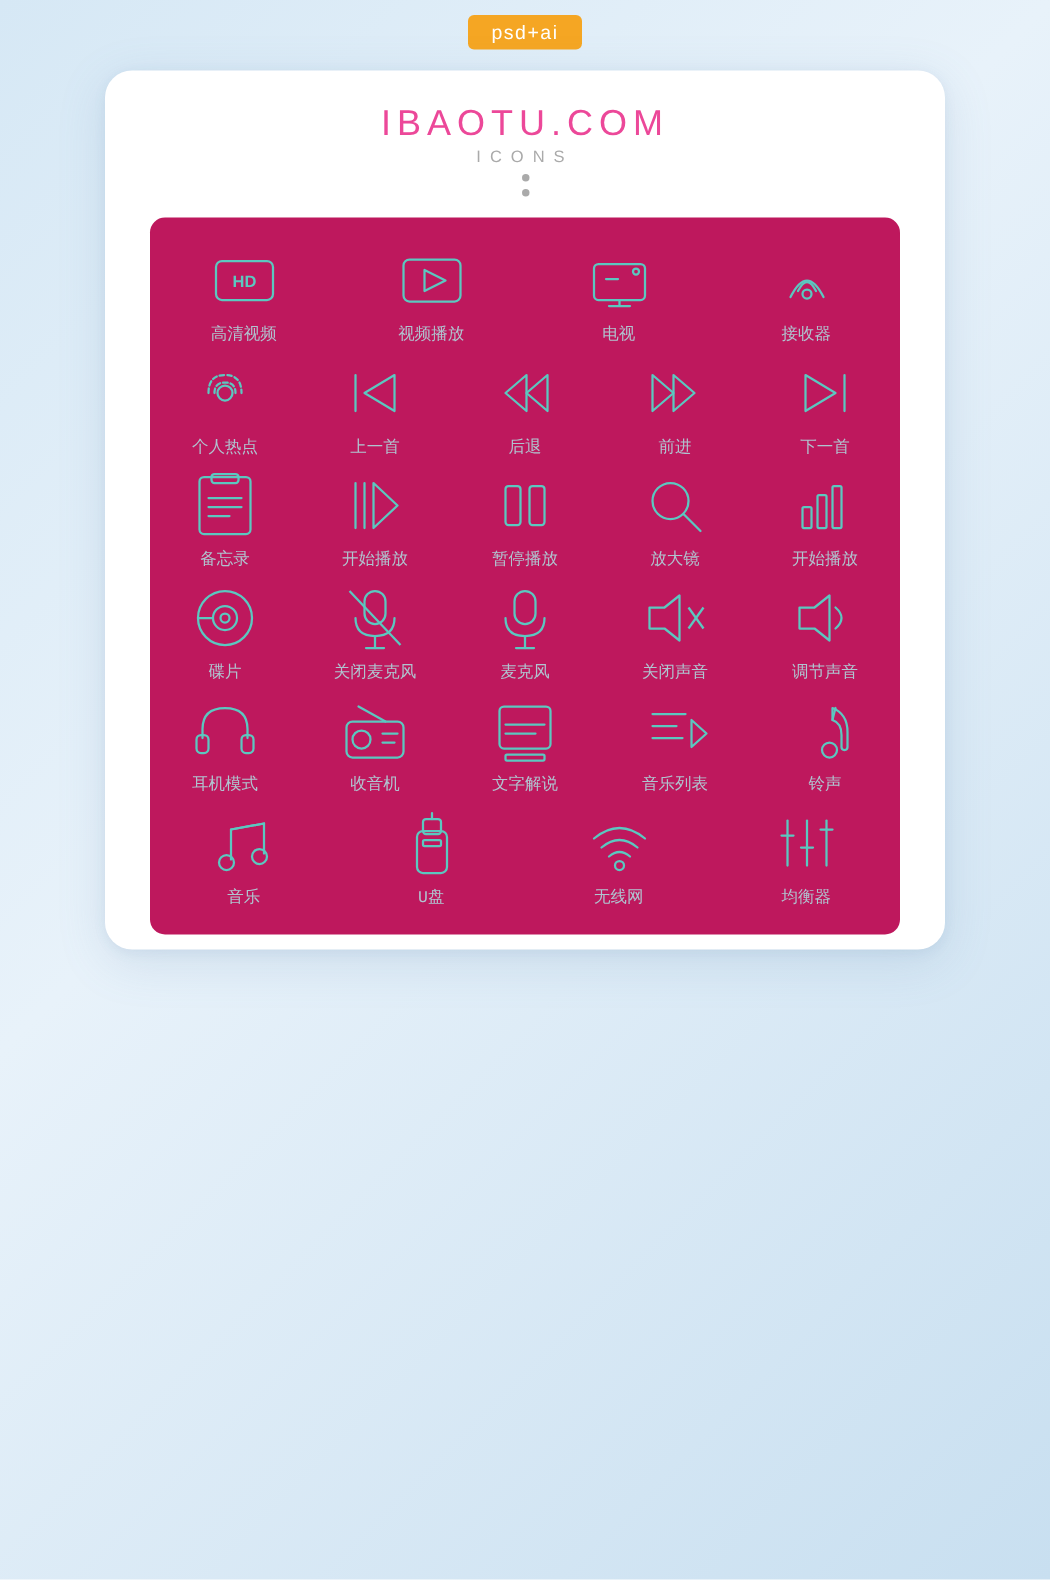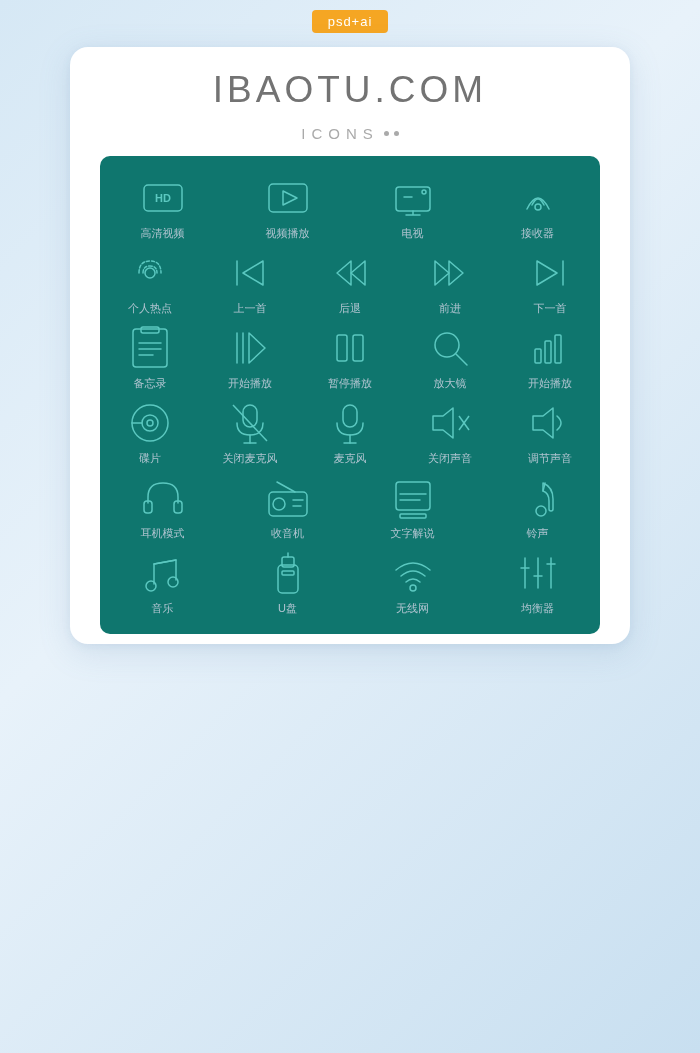--- a/index.html
+++ b/index.html
@@ -28,38 +28,39 @@
       border-radius: 18px;
       box-shadow: 0 8px 32px rgba(100,140,180,0.18), 0 2px 8px rgba(100,140,180,0.10);
       width: 560px;
       margin: 14px auto 20px auto;
       padding: 22px 0 10px 0;
       display: flex;
       flex-direction: column;
       align-items: center;
     }
     .site-title {
-      font-size: 37px;
+      font-size: 24px;
       font-weight: 300;
-      color: #737373;
+      color: #ec4899;
       letter-spacing: 4px;
-      margin-bottom: 14px;
+      margin-bottom: 2px;
     }
     .site-subtitle {
-      font-size: 15px;
+      font-size: 11px;
       color: #aaa;
       letter-spacing: 6px;
       margin-bottom: 14px;
       display: flex;
       align-items: center;
       gap: 5px;
+      flex-direction: column;
     }
     .dot { width: 5px; height: 5px; background: #aaa; border-radius: 50%; display: inline-block; }
     .icon-grid-bg {
-      background: #0f766e;
+      background: #be185d;
       border-radius: 10px;
       width: 500px;
       padding: 10px 0 16px 0;
     }
     .icon-row {
       display: flex;
       justify-content: space-around;
       align-items: flex-start;
       margin: 10px 0 2px 0;
     }
@@ -75,20 +76,21 @@
       display: flex;
       align-items: center;
       justify-content: center;
     }
     .icon-label {
       color: #b0c4d0;
       font-size: 11px;
       margin-top: 6px;
       text-align: center;
       white-space: nowrap;
+      font-family: Liberation Mono, monospace;
     }
     svg { overflow: visible; }
     .teal { stroke: #5bc8c0; fill: none; stroke-width: 1.5; stroke-linecap: round; stroke-linejoin: round; }
   </style>
 </head>
 <body>
 
 <div class="top-badge">psd+ai</div>
 
 <div class="card">
@@ -327,20 +329,29 @@
             <rect x="4" y="4" width="34" height="28" rx="3" class="teal"></rect>
             <rect x="8" y="36" width="26" height="4" rx="1" fill="none" stroke="#5bc8c0" stroke-width="1.5"></rect>
             <path d="M8 16 L34 16 M8 22 L28 22" class="teal"></path>
           </svg>
         </div>
         <div class="icon-label">文字解说</div>
       </div>
       <div class="icon-cell">
         <div class="icon-svg">
           <svg width="42" height="42" viewBox="0 0 42 42">
+            <path d="M6 10 L28 10 M6 18 L22 18 M6 26 L26 26" class="teal"></path>
+            <polygon points="32,14 32,32 42,23" class="teal"></polygon>
+          </svg>
+        </div>
+        <div class="icon-label">音乐列表</div>
+      </div>
+      <div class="icon-cell">
+        <div class="icon-svg">
+          <svg width="42" height="42" viewBox="0 0 42 42">
             <path d="M26 6 Q36 10 36 22 L36 32 Q36 34 34 34 Q32 34 32 32 L32 24 Q32 16 26 14 Z" class="teal"></path>
             <circle cx="24" cy="34" r="5" class="teal"></circle>
             <line x1="26" y1="14" x2="28" y2="6" class="teal"></line>
           </svg>
         </div>
         <div class="icon-label">铃声</div>
       </div>
     </div>
 
     <div class="icon-row">

